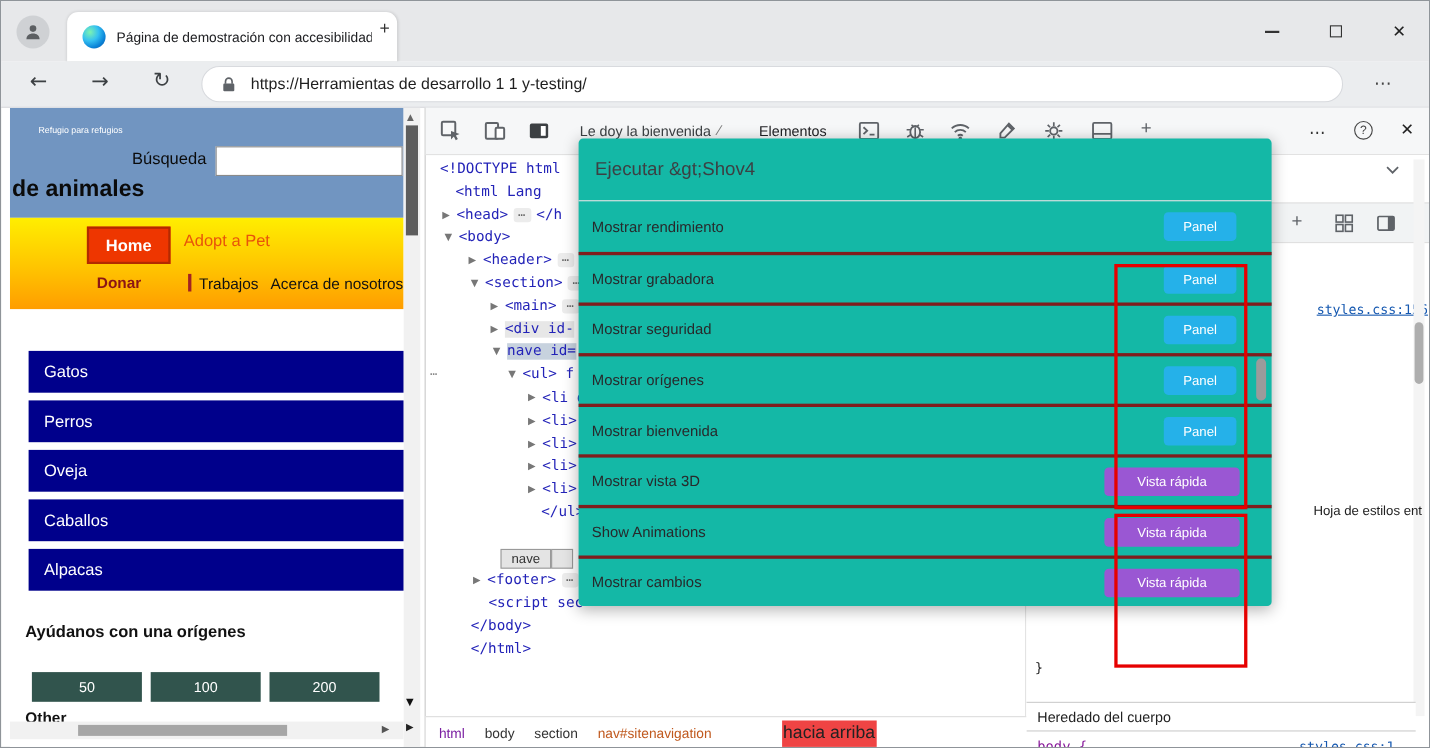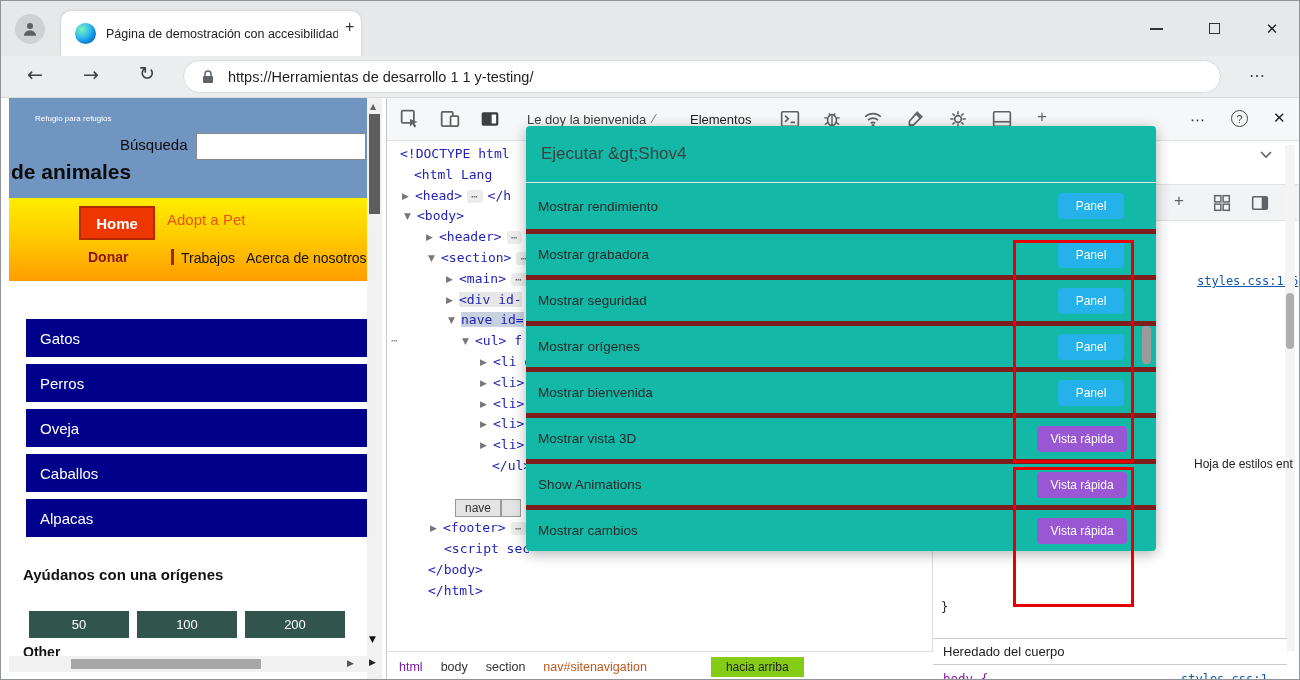--- a/index.html
+++ b/index.html
@@ -78,21 +78,21 @@
 .dom-line.sel .t{background:#c7d2de}
 .dom-line.chip .t{background:#e4e4e4;border:1px solid #999;color:#333;font-size:12px;padding:1px 9px;font-family:"Liberation Sans",sans-serif}
 
 .dt-divider{position:absolute;left:545px;top:43px;width:1px;height:510px;background:#ddd}
 
 .dt-bottom{position:absolute;left:0;top:553px;width:546px;height:30px;border-top:1px solid #ddd;background:#fff;display:flex;align-items:center;padding-left:12px;gap:18px;font-size:12.5px}
 .c-html{color:#7b1fa2}
 .c-body{color:#333}
 .c-nav{color:#c0591e}
 .crumb{cursor:pointer}
-.scroll-chip{margin-left:46px;background:#84cc16;padding:3px 15px;font-size:12px;color:#222;cursor:pointer}
+.scroll-chip{margin-left:46px;background:#ef4444;padding:3px 1px;font-size:16px;color:#222;cursor:pointer}
 
 
 .styles-pane{position:absolute;left:546px;top:43px;width:369px;height:540px;background:#fff;overflow:hidden}
 .sp-chevron{position:absolute;left:325px;top:6px;width:16px;height:16px;cursor:pointer}
 .sp-toolbar{position:absolute;left:0;top:43px;width:369px;height:37px;background:#f1f3f4;border-top:1px solid #e0e0e0;border-bottom:1px solid #e0e0e0}
 .sp-plus{position:absolute;left:241px;top:6px;font-size:17px;color:#5f6368;cursor:pointer}
 .sp-ico{position:absolute;top:9px;width:18px;height:18px;cursor:pointer}
 .css-link{position:absolute;left:264px;top:133px;font-size:12px;font-family:"DejaVu Sans Mono",monospace;color:#1558b0;text-decoration:underline;cursor:pointer}
 .sp-scroll{position:absolute;left:352px;top:4px;width:10px;height:506px;background:#f4f4f4}
 .sp-thumb{position:absolute;left:1px;top:148px;width:8px;height:56px;background:#aeaeae;border-radius:4px}
@@ -104,25 +104,25 @@
 .inherited{position:absolute;left:0;top:497px;width:354px;height:27px;border-top:1px solid #ccc;border-bottom:1px solid #ccc;display:flex;align-items:center;padding-left:10px;font-size:13px;color:#222;background:#fff}
 .body-row{position:absolute;left:0;top:530px;width:354px;height:20px}
 .body-sel{position:absolute;left:10px;font-family:"DejaVu Sans Mono",monospace;font-size:12.5px;color:#87189a}
 .body-link{position:absolute;left:248px;top:1px;font-size:12px;font-family:"DejaVu Sans Mono",monospace;color:#1558b0;text-decoration:underline;cursor:pointer}
 
 
 .palette{position:absolute;left:525px;top:125px;width:630px;height:425px;background:#14b8a6;border-radius:4px;box-shadow:0 3px 14px rgba(0,0,0,.3);z-index:40}
 .pal-header{height:57px;display:flex;align-items:center;padding-left:15px;font-size:17px;color:#3c4043;border-bottom:1px solid #e4e4e4}
 .pal-list{position:relative}
 .pal-row{height:46px;display:flex;align-items:center;justify-content:space-between;padding-left:12px;cursor:pointer}
-.pal-row + .pal-row{border-top:5px solid #7f1d1d}
+.pal-row + .pal-row{border-top:3px solid #7f1d1d}
 .pal-label{font-size:13.5px;color:#28292b}
 .pal-badge{height:26px;border-radius:4px;color:#fff;font-size:12px;display:flex;align-items:center;justify-content:center}
 .pal-badge.panel{width:66px;background:#25b1e9;margin-right:32px}
-.pal-badge.quick{width:90px;background:#9a57d3;margin-right:29px}
+.pal-badge.quick{width:123px;background:#9a57d3;margin-right:29px}
 .hl-rect{position:absolute;left:487px;width:121px;border:3px solid #e60000;pointer-events:none;z-index:5}
 .hl1{top:57px;height:223px}
 .hl2{top:284px;height:140px}
 .pal-scroll{position:absolute;right:5px;top:200px;width:9px;height:38px;background:#9b9b9b;border-radius:4px;cursor:pointer}
 svg{display:block}
 </style>
 </head>
 <body>
 
 <div class="screen">

